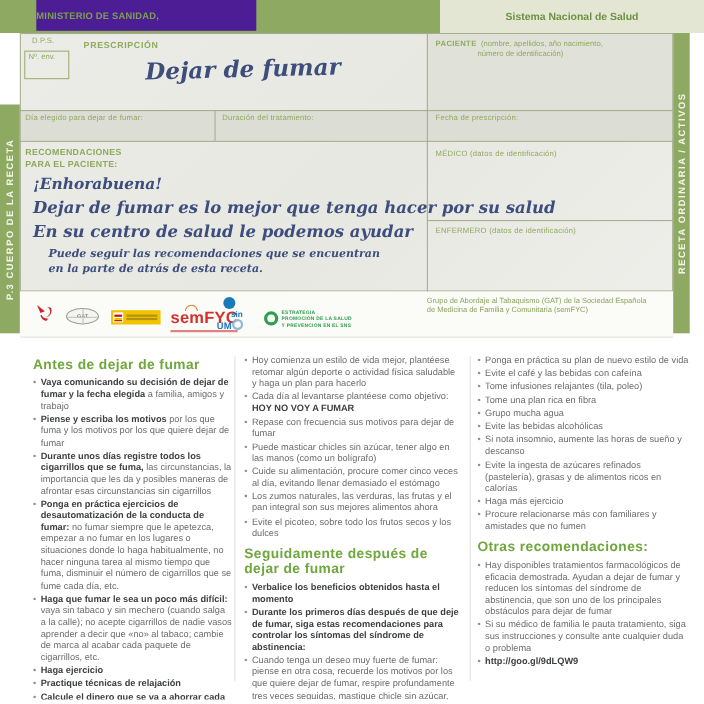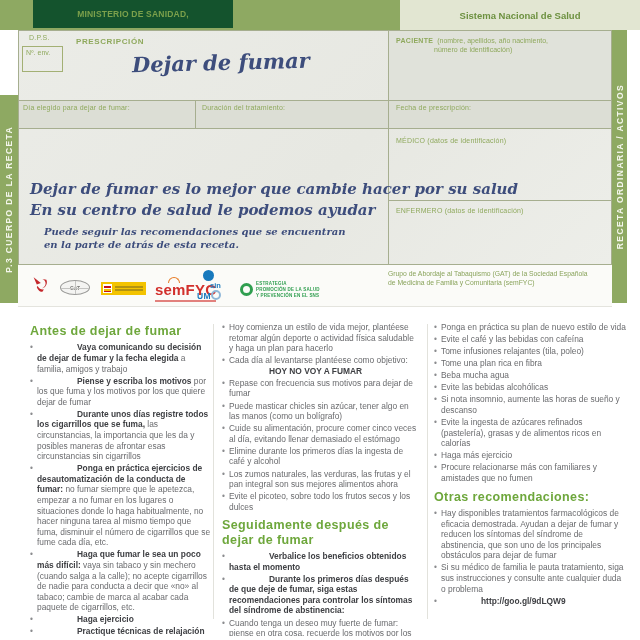--- a/index.html
+++ b/index.html
@@ -1,22 +1,22 @@
 <!DOCTYPE html>
 <html><head>
 <meta charset="utf-8">
 <style>
   html,body{margin:0;padding:0;background:#fff;}
   .stage{position:relative;width:640px;height:640px;background:#ffffff;overflow:hidden;
          font-family:"Liberation Sans",sans-serif;-webkit-font-smoothing:antialiased;}
 
   
   .header{position:absolute;left:0;top:0;width:640px;height:30px;background:#8ea962;}
-  .ministry-box{position:absolute;left:33px;top:0;width:200px;height:28px;background:#14532d;
-      color:#7ca04b;font-size:8.5px;font-weight:bold;text-align:center;
+  .ministry-box{position:absolute;left:33px;top:0;width:200px;height:28px;background:#4c1d95;
+      color:#7ca04b;font-size:8.5px;font-weight:bold;
       display:flex;flex-direction:column;justify-content:center;line-height:1.2;letter-spacing:.2px;}
   .banner-box{position:absolute;left:233px;top:0;width:167px;height:30px;background:#83a053;
       color:#f6f8ef;font-size:10.5px;font-weight:bold;letter-spacing:.6px;
       display:flex;align-items:center;justify-content:center;}
   .system-box{position:absolute;left:400px;top:0;width:240px;height:30px;background:#e2e6d2;
       color:#6d9140;font-size:9.5px;font-weight:bold;display:flex;align-items:center;justify-content:center;}
 
   
   .paper{position:absolute;left:18px;top:30px;width:594px;height:235px;
       background:linear-gradient(135deg,#ebece7 0%,#e7e8e2 55%,#edeee9 100%);
@@ -81,21 +81,21 @@
   .col{position:absolute;top:4px;overflow:hidden;}
   .col0{left:30px;width:181px;height:314px;}
   .col1{left:222px;width:197px;height:314px;}
   .col2{left:434px;width:192px;height:314px;}
   .cdiv{position:absolute;top:6px;width:1px;height:295px;background:#e2e2dc;}
   .cdiv.a{left:213px;} .cdiv.b{left:427px;}
   .lh{color:#6ea73c;font-weight:bold;font-size:12.5px;letter-spacing:.4px;line-height:1.15;margin:6px 0 4px;}
   .col .lh:first-child{margin-top:2px;}
   .li{position:relative;padding-left:7px;font-size:8.4px;line-height:1.26;color:#6a6b6e;margin-bottom:1.5px;}
   .li .bu{position:absolute;left:0;top:0;color:#8b8c8f;}
-  .li .bold{font-weight:bold;color:#3f4044;margin-left:40px;}
+  .li .bold{font-weight:bold;color:#3f4044;}
 </style>
 </head>
 <body>
 
 <div class="stage">
 
   <div class="header">
     <div class="ministry-box">
       <span>MINISTERIO DE SANIDAD,</span>
     </div>
@@ -132,25 +132,30 @@
   <div class="patient-label">
     <b>PACIENTE</b>&nbsp;
     <span>(nombre, apellidos, año nacimiento,</span><br>
     <span style="padding-left:38px;">número de identificación)</span>
   </div>
 
   <div class="glabel" style="left:23px;top:104px;">Día elegido para dejar de fumar:</div>
   <div class="glabel" style="left:202px;top:104px;">Duración del tratamiento:</div>
   <div class="glabel" style="left:396px;top:104px;">Fecha de prescripción:</div>
 
+  <div class="glabel big" style="left:23px;top:134px;line-height:1.35;letter-spacing:.3px;">
+    <span>RECOMENDACIONES</span><br>
+    <span>PARA EL PACIENTE:</span>
+  </div>
 
   <div class="glabel" style="left:396px;top:137px;">MÉDICO (datos de identificación)</div>
   <div class="glabel" style="left:396px;top:207px;">ENFERMERO (datos de identificación)</div>
 
-  <div class="hand hw2">Dejar de fumar es lo mejor que cambie hacer por su salud</div>
+  <div class="hand hw1">¡Enhorabuena!</div>
+  <div class="hand hw2">Dejar de fumar es lo mejor que tenga hacer por su salud</div>
   <div class="hand hw3">En su centro de salud le podemos ayudar</div>
   <div class="hand hw-note">
     <span>Puede seguir las recomendaciones que se encuentran</span><br>
     <span>en la parte de atrás de esta receta.</span>
   </div>
 
   <div class="logo" style="left:32px;top:276px;">
     <svg class="papps-shape" viewBox="0 0 20 20">
       <path d="M2 1 L11 8 L6 10 Z" fill="#c4272b"></path>
       <path d="M13 3 C18 5 19 12 12 15 C17 14 20 9 18 4 Z" fill="#c4272b"></path>
@@ -198,45 +203,45 @@
 
   <div class="leaflet">
     <div class="cdiv a"></div>
     <div class="cdiv b"></div>
     <div class="col col0">
         <div class="lh">Antes de dejar de fumar</div>
         <div class="li"><span class="bu">•</span><span class="bold">Vaya comunicando su decisión de dejar de fumar y la fecha elegida</span><span> a familia, amigos y trabajo</span></div>
         <div class="li"><span class="bu">•</span><span class="bold">Piense y escriba los motivos</span><span> por los que fuma y los motivos por los que quiere dejar de fumar</span></div>
         <div class="li"><span class="bu">•</span><span class="bold">Durante unos días registre todos los cigarrillos que se fuma,</span><span> las circunstancias, la importancia que les da y posibles maneras de afrontar esas circunstancias sin cigarrillos</span></div>
         <div class="li"><span class="bu">•</span><span class="bold">Ponga en práctica ejercicios de desautomatización de la conducta de fumar:</span><span> no fumar siempre que le apetezca, empezar a no fumar en los lugares o situaciones donde lo haga habitualmente, no hacer ninguna tarea al mismo tiempo que fuma, disminuir el número de cigarrillos que se fume cada día, etc.</span></div>
-        <div class="li"><span class="bu">•</span><span class="bold">Haga que fumar le sea un poco más difícil:</span><span> vaya sin tabaco y sin mechero (cuando salga a la calle); no acepte cigarrillos de nadie para conducta a decir que «no» al tabaco; cambie de marca al acabar cada paquete de cigarrillos, etc.</span></div>
+        <div class="li"><span class="bu">•</span><span class="bold">Haga que fumar le sea un poco más difícil:</span><span> vaya sin tabaco y sin mechero (cuando salga a la calle); no acepte cigarrillos de nadie vasos aprender a decir que «no» al tabaco; cambie de marca al acabar cada paquete de cigarrillos, etc.</span></div>
         <div class="li"><span class="bu">•</span><span class="bold">Haga ejercicio</span></div>
         <div class="li"><span class="bu">•</span><span class="bold">Practique técnicas de relajación</span></div>
         <div class="li"><span class="bu">•</span><span class="bold">Calcule el dinero que se va a ahorrar cada año al dejar de fumar</span></div>
       </div>
     <div class="col col1">
         <div class="li"><span class="bu">•</span><span>Hoy comienza un estilo de vida mejor, plantéese retomar algún deporte o actividad física saludable y haga un plan para hacerlo</span></div>
         <div class="li"><span class="bu">•</span><span>Cada día al levantarse plantéese como objetivo: </span><span class="bold">HOY NO VOY A FUMAR</span></div>
         <div class="li"><span class="bu">•</span><span>Repase con frecuencia sus motivos para dejar de fumar</span></div>
         <div class="li"><span class="bu">•</span><span>Puede masticar chicles sin azúcar, tener algo en las manos (como un bolígrafo)</span></div>
         <div class="li"><span class="bu">•</span><span>Cuide su alimentación, procure comer cinco veces al día, evitando llenar demasiado el estómago</span></div>
-        <div class="li"><span class="bu">•</span><span>Elimine durante los primeros días la ingesta de café y alcohol</span></div>
+        <div class="li"><span class="bu">•</span></div>
         <div class="li"><span class="bu">•</span><span>Los zumos naturales, las verduras, las frutas y el pan integral son sus mejores alimentos ahora</span></div>
         <div class="li"><span class="bu">•</span><span>Evite el picoteo, sobre todo los frutos secos y los dulces</span></div>
         <div class="lh">Seguidamente después de dejar de fumar</div>
         <div class="li"><span class="bu">•</span><span class="bold">Verbalice los beneficios obtenidos hasta el momento</span></div>
         <div class="li"><span class="bu">•</span><span class="bold">Durante los primeros días después de que deje de fumar, siga estas recomendaciones para controlar los síntomas del síndrome de abstinencia:</span></div>
         <div class="li"><span class="bu">•</span><span>Cuando tenga un deseo muy fuerte de fumar: piense en otra cosa, recuerde los motivos por los que quiere dejar de fumar, respire profundamente tres veces seguidas, mastique chicle sin azúcar, coma algo bajo en calorías, beba uno o dos vasos de agua</span></div>
       </div>
     <div class="col col2">
         <div class="li"><span class="bu">•</span><span>Ponga en práctica su plan de nuevo estilo de vida</span></div>
         <div class="li"><span class="bu">•</span><span>Evite el café y las bebidas con cafeína</span></div>
         <div class="li"><span class="bu">•</span><span>Tome infusiones relajantes (tila, poleo)</span></div>
         <div class="li"><span class="bu">•</span><span>Tome una plan rica en fibra</span></div>
-        <div class="li"><span class="bu">•</span><span>Beba mucha agua</span></div>
+        <div class="li"><span class="bu">•</span><span>Grupo mucha agua</span></div>
         <div class="li"><span class="bu">•</span><span>Evite las bebidas alcohólicas</span></div>
         <div class="li"><span class="bu">•</span><span>Si nota insomnio, aumente las horas de sueño y descanso</span></div>
         <div class="li"><span class="bu">•</span><span>Evite la ingesta de azúcares refinados (pastelería), grasas y de alimentos ricos en calorías</span></div>
         <div class="li"><span class="bu">•</span><span>Haga más ejercicio</span></div>
         <div class="li"><span class="bu">•</span><span>Procure relacionarse más con familiares y amistades que no fumen</span></div>
         <div class="lh">Otras recomendaciones:</div>
         <div class="li"><span class="bu">•</span><span>Hay disponibles tratamientos farmacológicos de eficacia demostrada. Ayudan a dejar de fumar y reducen los síntomas del síndrome de abstinencia, que son uno de los principales obstáculos para dejar de fumar</span></div>
         <div class="li"><span class="bu">•</span><span>Si su médico de familia le pauta tratamiento, siga sus instrucciones y consulte ante cualquier duda o problema</span></div>
         <div class="li"><span class="bu">•</span><span class="bold">http://goo.gl/9dLQW9</span></div>
       </div>

